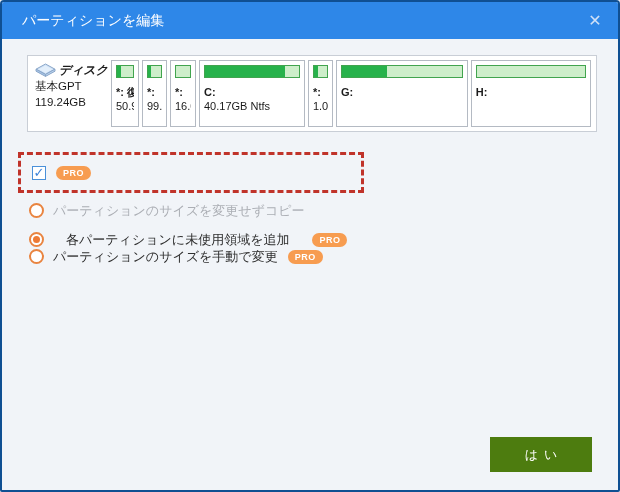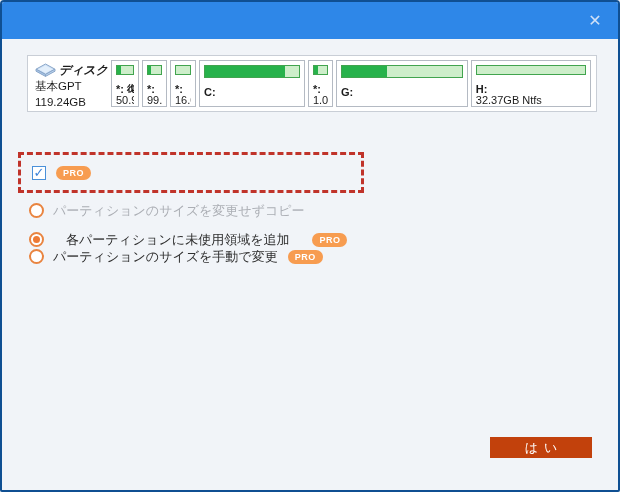--- a/index.html
+++ b/index.html
@@ -4,21 +4,21 @@
 <style>
   html,body{margin:0;padding:0;background:#e9edf2;font-family:"Liberation Sans","DejaVu Sans",sans-serif;}
   .dialog{position:relative;width:620px;height:492px;box-sizing:border-box;
     background:#f1f4f8;border:2px solid #0f4f92;border-radius:4px 4px 2px 2px;overflow:hidden;}
   
   .titlebar{position:absolute;left:0;top:0;right:0;height:37px;background:#2e87e8;}
   .titlebar .title{position:absolute;left:20px;top:0;line-height:37px;color:#ffffff;font-size:14px;}
   .titlebar .close{position:absolute;right:10px;top:0;width:26px;text-align:center;line-height:37px;
     color:#cfe0f7;font-size:16px;cursor:pointer;}
   
-  .disk-panel{position:absolute;left:25px;top:53px;width:570px;height:57px;box-sizing:border-box;
+  .disk-panel{position:absolute;left:25px;top:53px;width:570px;height:77px;box-sizing:border-box;
     background:#ffffff;border:1px solid #c9ced6;display:flex;padding:4px 5px;}
   .disk-info{width:74px;flex:0 0 74px;padding:2px 2px 0 2px;font-size:11.5px;color:#1b1b1b;line-height:16px;overflow:hidden;}
   .disk-head{display:flex;align-items:center;white-space:nowrap;}
   .disk-head .dname{font-style:italic;font-weight:bold;font-size:12px;margin-left:3px;}
   .partitions{flex:1;display:flex;gap:3px;overflow:hidden;}
   .part{box-sizing:border-box;border:1px solid #b4bac3;background:#ffffff;padding:4px 4px 2px 4px;
     display:flex;flex-direction:column;overflow:hidden;}
   .bar{height:13px;box-sizing:border-box;border:1px solid #41a44e;background:#cdeeca;margin-bottom:7px;}
   .fill{height:100%;background:#27b24b;}
   .plabel{font-size:11px;font-weight:bold;color:#1b1b1b;white-space:nowrap;overflow:hidden;line-height:14px;}
@@ -35,29 +35,30 @@
   .radio-row{position:absolute;left:27px;display:flex;align-items:center;height:17px;}
   .radio{width:15px;height:15px;box-sizing:border-box;border:2px solid #e98440;border-radius:50%;
     background:#ffffff;position:relative;flex:0 0 15px;cursor:pointer;}
   .radio.selected::after{content:"";position:absolute;left:2px;top:2px;width:7px;height:7px;
     border-radius:50%;background:#ed7a35;}
   .radio-row .opt-label{margin-left:9px;}
   .radio-row.disabled .opt-label{color:#abaeb4;}
   
   .cancel-btn{position:absolute;left:410px;top:444px;width:72px;text-align:center;font-size:13px;
     color:#3c3c3c;cursor:pointer;}
-  .ok-btn{position:absolute;left:488px;top:435px;width:102px;height:21px;background:#c2410c;border:none;
+  .ok-btn{position:absolute;left:488px;top:435px;width:102px;height:35px;background:#4d7c0f;border:none;
     color:#ffffff;font-size:13px;letter-spacing:6px;text-indent:6px;cursor:pointer;font-family:inherit;}
 </style>
 </head>
 <body>
 
 <div class="dialog">
 
   <div class="titlebar">
+    <span class="title">パーティションを編集</span>
     <span class="close">✕</span>
   </div>
 
   <div class="disk-panel">
     <div class="disk-info">
       <div class="disk-head">
         <span style="display:inline-flex;">
           <svg width="21" height="15" viewBox="0 0 21 15">
             <polygon points="10.5,1 20,6.2 10.5,11.4 1,6.2" fill="#cfe2f7" stroke="#8aa6c8" stroke-width="1"></polygon>
             <polygon points="1,6.2 10.5,11.4 10.5,13.4 1,8.2" fill="#a9c6e8" stroke="#8aa6c8" stroke-width="1"></polygon>
@@ -90,40 +91,40 @@
             <div class="fill" style="width: 0%;"></div>
           </div>
         <div class="plabel">*:</div>
         <div class="psize">16.0</div>
       </div>
       <div class="part" style="flex:36 0 90px;">
         <div class="bar">
             <div class="fill" style="width: 85%;"></div>
           </div>
         <div class="plabel">C:</div>
+        <div class="psize">40.17GB Ntfs</div>
       </div>
       <div class="part" style="flex:0 0 25px;">
         <div class="bar">
             <div class="fill" style="width: 33%;"></div>
           </div>
         <div class="plabel">*:</div>
         <div class="psize">1.07</div>
       </div>
       <div class="part" style="flex:45 0 112px;">
         <div class="bar">
             <div class="fill" style="width: 38%;"></div>
           </div>
         <div class="plabel">G:</div>
       </div>
       <div class="part" style="flex:32 0 106px;">
         <div class="bar">
             <div class="fill" style="width: 0%;"></div>
           </div>
         <div class="plabel">H:</div>
-        <div class="psize">32.37GB Ntfs</div>
       </div>
     </div>
   </div>
 
   <div class="convert-box">
     <span class="checkbox">✓</span>
     <span class="pro">PRO</span>
   </div>
 
   <div class="radio-row disabled" style="top:200px;">

